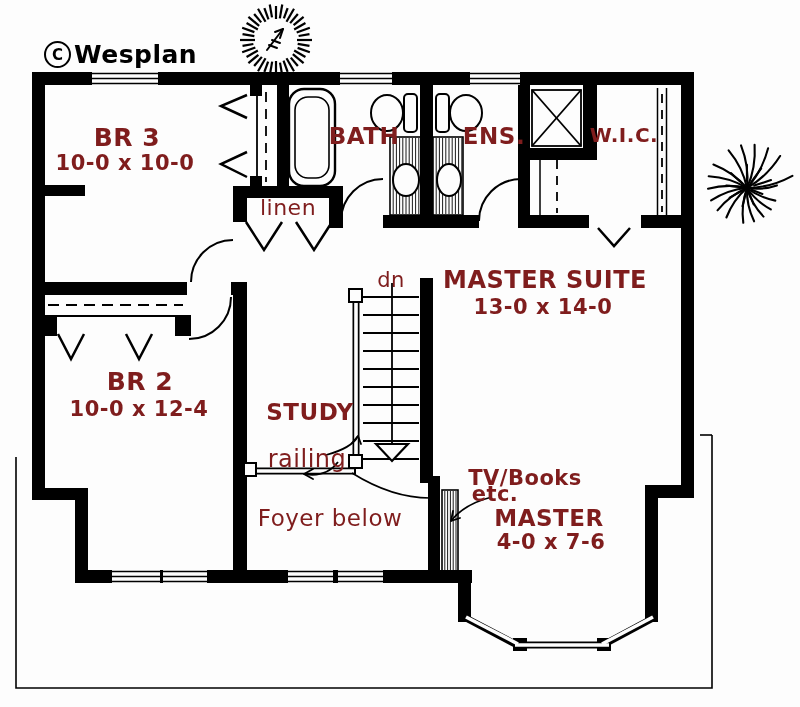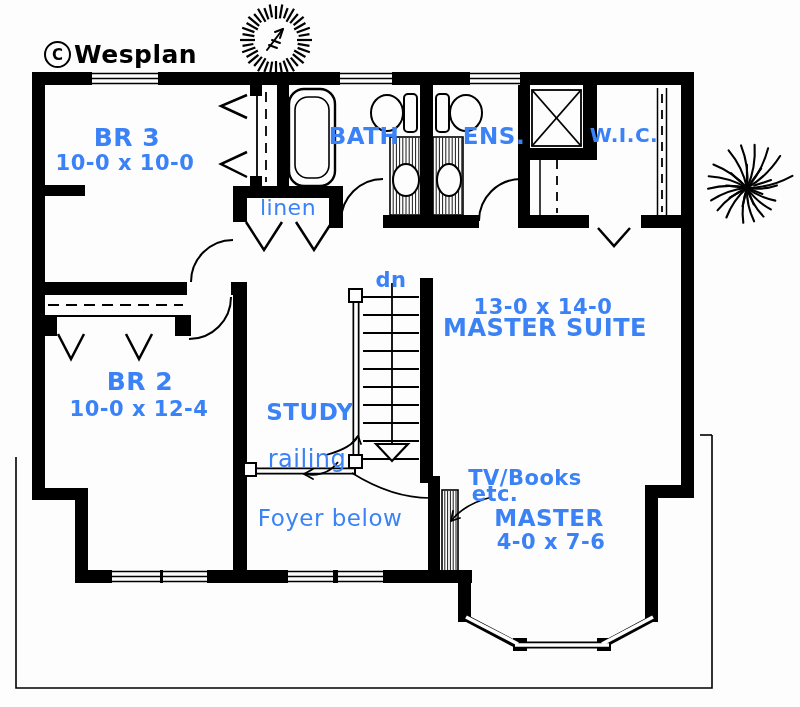--- a/index.html
+++ b/index.html
@@ -1,19 +1,19 @@
 <!DOCTYPE html>
 <html><head>
 <meta charset="utf-8">
 <style>
   html,body{margin:0;padding:0;background:#fff;}
   #canvas{position:relative;width:800px;height:707px;background:#fdfdfd;overflow:hidden;
           font-family:"DejaVu Sans",sans-serif;}
   #plan-svg{position:absolute;left:0;top:0;}
-  .lbl{position:absolute;transform:translate(-50%,-50%);color:#3b82f6;white-space:nowrap;
+  .lbl{position:absolute;transform:translate(-50%,-50%);color:#7f1d1d;white-space:nowrap;
        font-weight:600;letter-spacing:0.5px;line-height:1;}
   .brand{position:absolute;left:44px;top:40px;display:flex;align-items:center;gap:3px;}
   .copy-circle{display:inline-flex;align-items:center;justify-content:center;
        width:23px;height:23px;border:2.2px solid #000;border-radius:50%;
        font-size:15px;font-weight:600;color:#000;}
   .brand-name{font-size:25px;font-weight:700;color:#000;letter-spacing:0.5px;}
 </style>
 </head>
 <body>
 
@@ -317,25 +317,25 @@
     <span class="copy-circle">C</span>
     <span class="brand-name">Wesplan</span>
   </div>
 
   <div class="lbl" style="left:127px;top:137px;font-size:25px;">BR 3</div>
   <div class="lbl" style="left:125px;top:163px;font-size:21px;text-align:center;">10-0 x 10-0</div>
   <div class="lbl" style="left:364px;top:136px;font-size:23px;">BATH</div>
   <div class="lbl" style="left:494px;top:136px;font-size:23px;">ENS.</div>
   <div class="lbl" style="left:624px;top:135px;font-size:20px;">W.I.C.</div>
   <div class="lbl" style="left:288px;top:208px;font-size:22px;font-weight:500;">linen</div>
-  <div class="lbl" style="left:545px;top:280px;font-size:24px;margin-top:48px;">MASTER SUITE</div>
+  <div class="lbl" style="left:545px;top:280px;font-size:24px;">MASTER SUITE</div>
   <div class="lbl" style="left:543px;top:307px;font-size:21px;">13-0 x 14-0</div>
   <div class="lbl" style="left:140px;top:381px;font-size:25px;">BR 2</div>
   <div class="lbl" style="left:139px;top:409px;font-size:21px;">10-0 x 12-4</div>
   <div class="lbl" style="left:310px;top:412px;font-size:23px;">STUDY</div>
   <div class="lbl" style="left:307px;top:459px;font-size:24px;font-weight:400;">railing</div>
-  <div class="lbl" style="left:391px;top:280px;font-size:21px;font-weight:700;">dn</div>
+  <div class="lbl" style="left:391px;top:280px;font-size:21px;font-weight:400;">dn</div>
   <div class="lbl" style="left:330px;top:518px;font-size:23px;font-weight:500;">Foyer below</div>
   <div class="lbl" style="left:525px;top:478px;font-size:21px;">TV/Books</div>
   <div class="lbl" style="left:495px;top:494px;font-size:21px;">etc.</div>
   <div class="lbl" style="left:549px;top:518px;font-size:23px;">MASTER</div>
   <div class="lbl" style="left:551px;top:542px;font-size:21px;">4-0 x 7-6</div>
 </div>
 
 </body></html>

